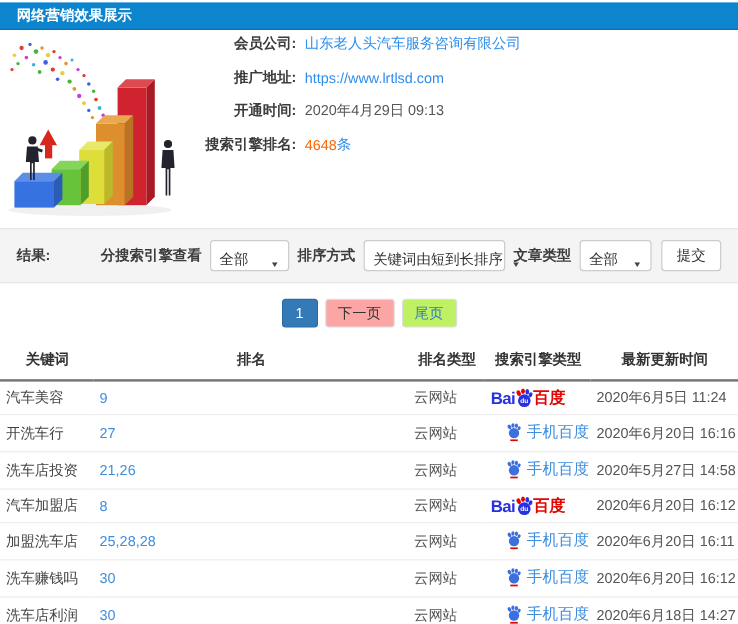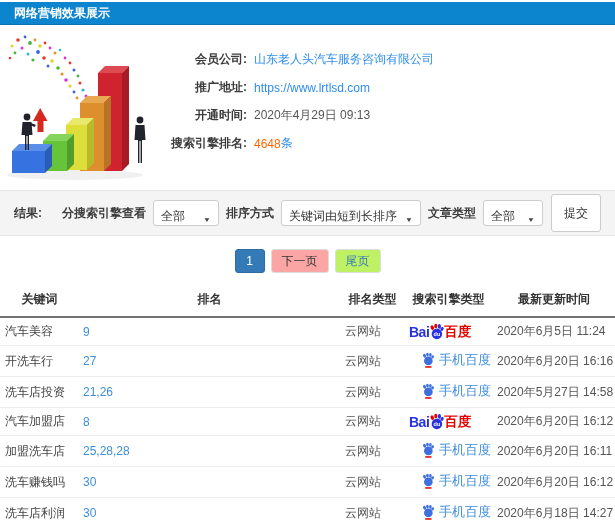--- a/index.html
+++ b/index.html
@@ -11,21 +11,21 @@
   }
   .header-bar {
     margin-top:2px; height:23px; background:#0d84ce;
     color:#fff; font-weight:bold; font-size:12px;
     line-height:23px; padding-left:14px;
     border-bottom:1px solid #0a6eb0;
   }
   
   .top-section { position:relative; height:165px; }
   .illustration { position:absolute; left:0; top:3px; width:185px; height:160px; }
-  .info-list { position:absolute; left:135px; top:28px; }
+  .info-list { position:absolute; left:135px; top:5px; }
   .info-row { display:flex; align-items:center; margin-bottom:15px; height:13px; }
   .info-label { width:112px; text-align:right; font-weight:bold; color:#3c3c3c; margin-right:7px; white-space:nowrap; }
   .info-value { white-space:nowrap; }
   .info-value.link { color:#2e8ded; cursor:pointer; }
   .info-value.text { color:#555; }
   .info-value.highlight { color:#ff6600;text-align:center; }
   .info-suffix { color:#2e8ded; }
   
   .filter-bar {
     height:46px; background:#f4f4f4;
@@ -35,24 +35,24 @@
   .result-label { font-weight:bold; color:#3c3c3c; }
   .filter-spacer { flex:1; }
   .filter-label { font-weight:bold; color:#3c3c3c; margin:0 7px; white-space:nowrap; }
   .select {
     display:inline-flex; align-items:flex-end; justify-content:space-between;
     height:26px; background:#fff; border:1px solid #ccc; border-radius:3px;
     padding:0 7px; color:#333; cursor:pointer; white-space:nowrap;
   }
   .select .arrow { font-size:8px; color:#444; margin-left:7px; transform:scaleY(.8); }
   .sel-engine { width:66px; }
-  .sel-sort { width:140px; }
+  .sel-sort { width:118px; }
   .sel-article { width:60px; }
   .submit-btn {
-    height:38px; padding:0 12px; margin-left:8px;
+    height:26px; padding:0 12px; margin-left:8px;
     background:#fff; border:1px solid #ccc; border-radius:3px;
     color:#333; font-size:12px; cursor:pointer;
     font-family:inherit;
   }
   
   .pagination { display:flex; justify-content:center; align-items:center; margin:13px 0 10px 0; }
   .page {
     min-width:30px; height:24px; line-height:22px; padding:0 10px; margin:0 3px;
     border:1px solid #ddd; border-radius:3px; background:#fff;
     text-align:center; cursor:pointer; white-space:nowrap;

